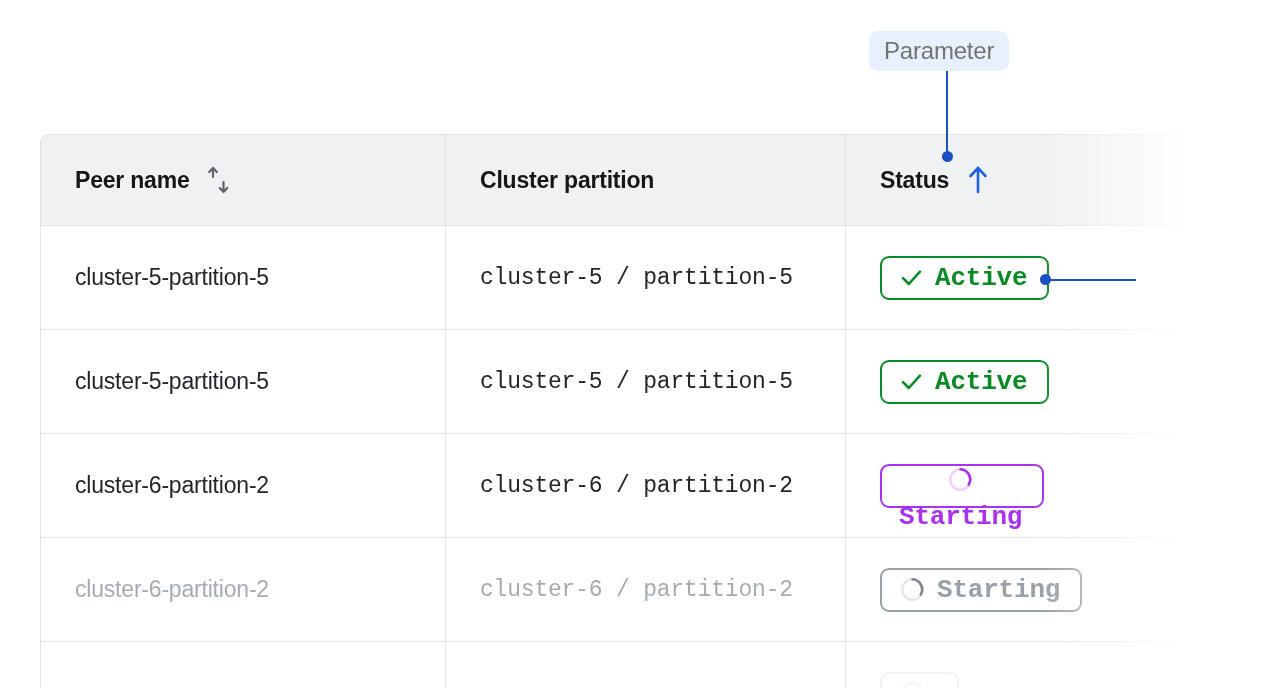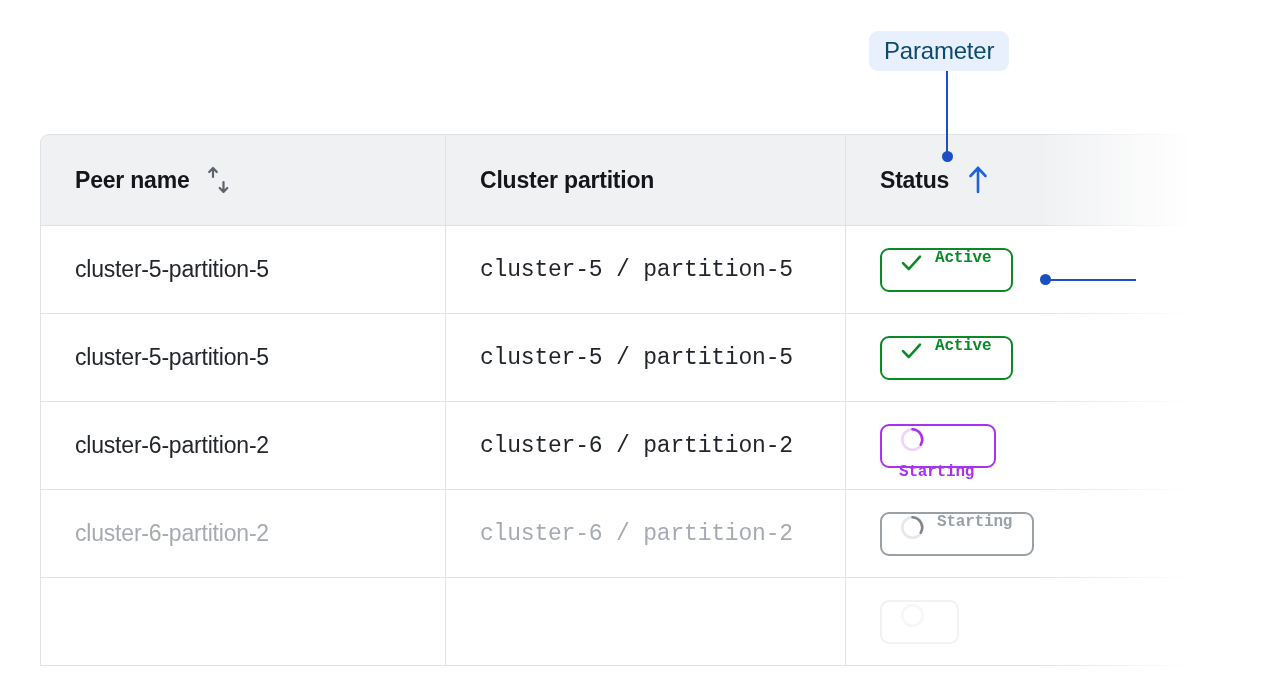--- a/index.html
+++ b/index.html
@@ -62,47 +62,47 @@
 
   .th-inner {
     display: flex;
     align-items: center;
     gap: 16px;
   }
 
   .sort-icon { display: inline-flex; align-items: center; line-height: 0; }
 
   .table tbody td {
-    height: 88px;
+    height: 104px;
     padding: 0 0 0 34px;
     font-size: 23px;
     color: #22262c;
     letter-spacing: -0.2px;
     border-bottom: 1px solid #e1e3e8;
     vertical-align: middle;
     background: #ffffff;
     white-space: nowrap;
   }
   .table tbody td.c0 { border-left: 1px solid #e1e3e8; }
   .table tbody td.c1,
   .table tbody td.c2 { border-left: 1px solid #e1e3e8; font-family: Liberation Mono, monospace; }
 
   tr.dim td      { color: #a6abb3; }
   tr.dim2 td     { color: #eceef1; }
 
   
   .badge {
     display: inline-flex;
-    align-items: flex-start;
+    align-items: center;
     gap: 11px;
     height: 44px;
     padding: 0 20px 0 17px;
     border-radius: 9px;
     border: 2px solid currentColor;
-    font-size: 16px;
+    font-size: 26px;
     font-weight: 700;
     letter-spacing: -0.2px;
     line-height: 1;
     background: #ffffff;
   }
   .badge .lbl { font-weight: 700; }
   .badge svg { display: block; }
 
   .badge.active   { color: #0a8a26; }
   .badge.starting { color: #a931ef; flex-direction: column; }
@@ -112,21 +112,21 @@
   
   .anno-chip {
     position: absolute;
     display: inline-flex;
     align-items: center;
     justify-content: center;
     height: 40px;
     padding: 0 15px;
     border-radius: 9px;
     background: #e8effd;
-    color: #0c4a6e;
+    color: #737373;
     font-size: 24px;
     font-weight: 400;
     letter-spacing: -0.2px;
     white-space: nowrap;
   }
   #chip-parameter { left: 869px; top: 31px; }
   #chip-value     { left: 1134px; top: 261px; }
 
   .anno-line {
     position: absolute;

